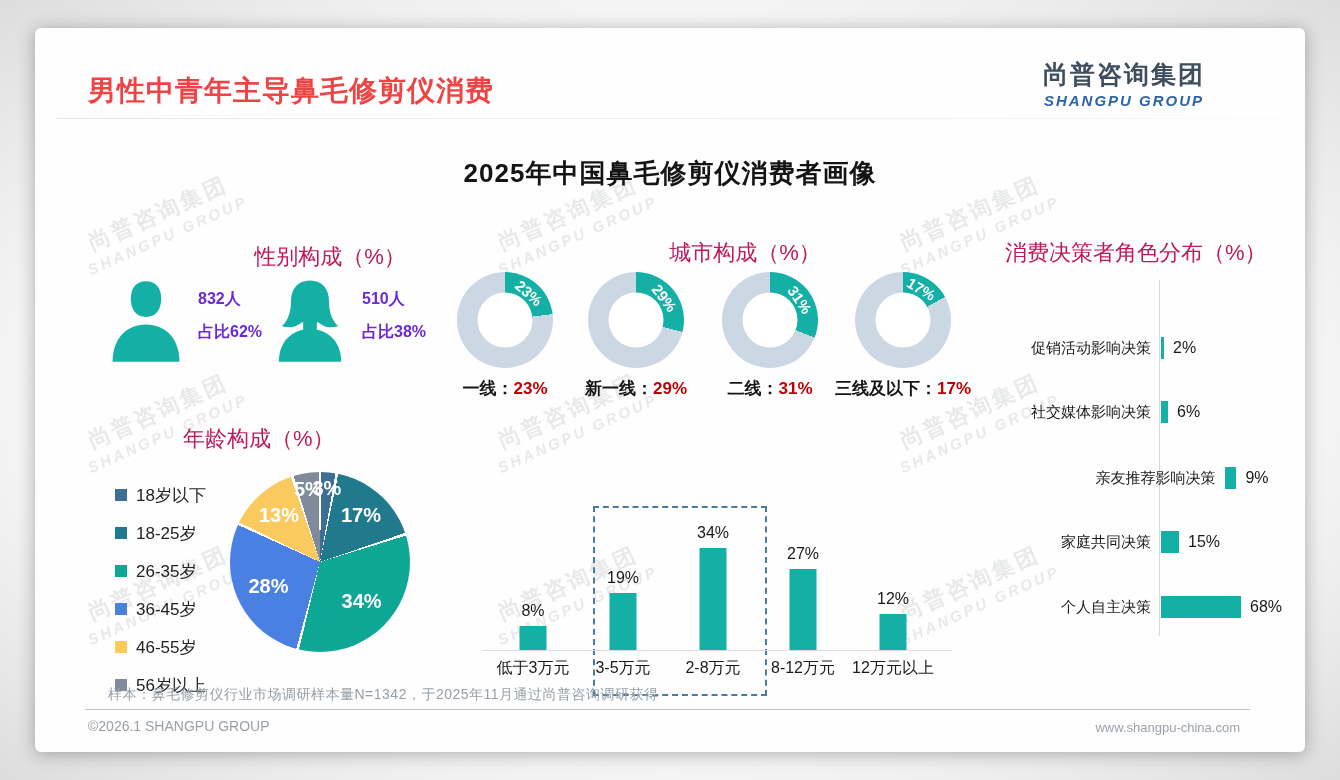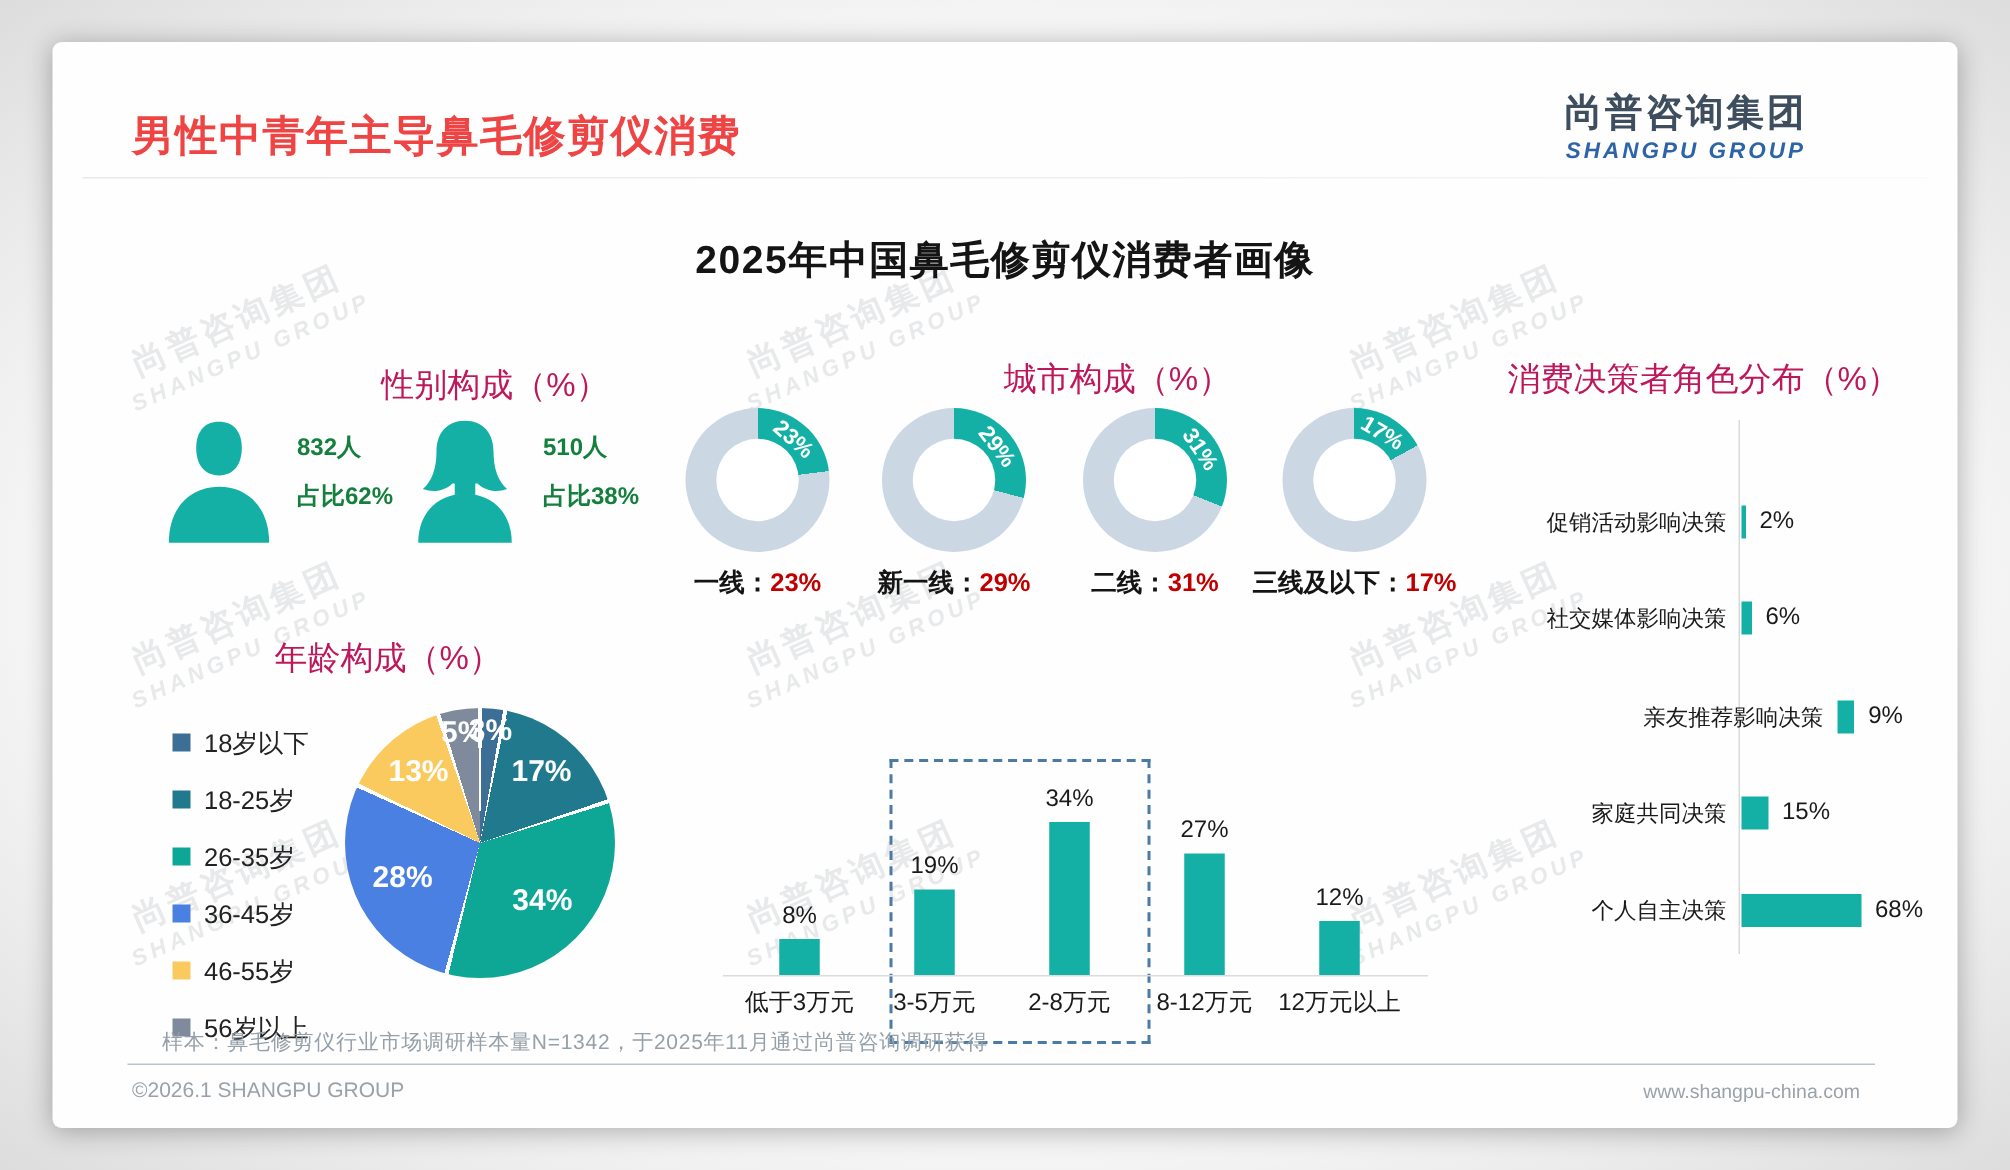--- a/index.html
+++ b/index.html
@@ -32,21 +32,21 @@
   #header-rule { left:20px; top:90px; width:1230px; height:1px;
     background:linear-gradient(to right,#e9e9e9,#f2f2f2 70%, #fafafa); }
   #chart-title { left:0; top:128px; width:1270px; text-align:center; font-size:26px; font-weight:800; color:#141414; letter-spacing:1px; }
 
   .section-title { font-size:22px; font-weight:400; color:#be185d; white-space:nowrap; }
 
   
   #gender-title { left:130px; top:214px; width:330px; text-align:center; }
   .g-item { position:absolute; top:250px; }
   .g-icon { width:76px; height:84px; display:block; }
-  .g-text { position:absolute; top:254px; font-size:16px; font-weight:700; color:#15803d; line-height:33px; white-space:nowrap; }
+  .g-text { position:absolute; top:254px; font-size:16px; font-weight:700; color:#6d28d9; line-height:33px; white-space:nowrap; }
 
   
   #city-title { left:430px; top:210px; width:560px; text-align:center; }
   .donut-group { position:absolute; top:244px; width:150px; text-align:center; }
   .donut { position:relative; width:96px; height:96px; border-radius:50%; margin:0 auto; }
   .donut-hole { position:absolute; left:50%; top:50%; width:55px; height:55px; border-radius:50%;
     background:#fff; transform:translate(-50%,-50%); }
   .donut-arc-label { position:absolute; left:50%; top:50%; font-size:15px; font-weight:800; color:#fff; white-space:nowrap; }
   .donut-caption { margin-top:9px; font-size:17px; font-weight:800; color:#141414; white-space:nowrap; }
   .donut-caption .val { color:#c00000; }

